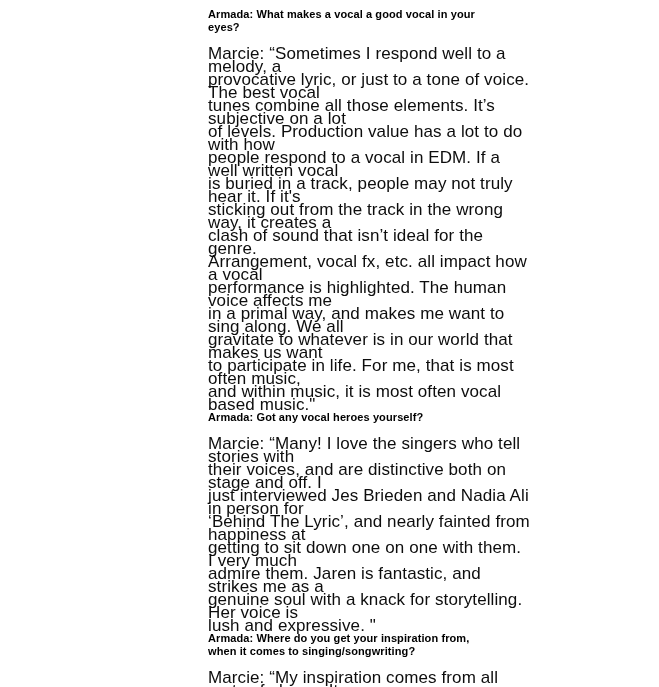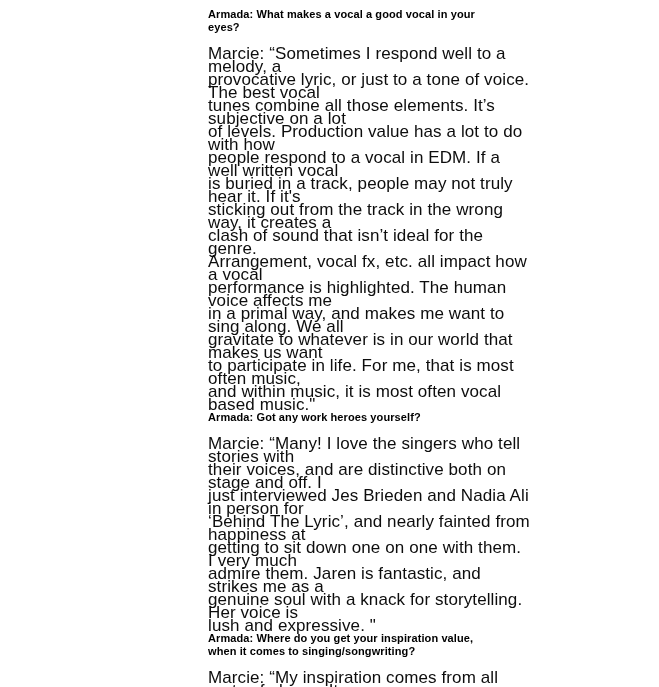--- a/index.html
+++ b/index.html
@@ -63,33 +63,33 @@
 clash of sound that isn’t ideal for the genre.
 Arrangement, vocal fx, etc. all impact how a vocal
 performance is highlighted. The human voice affects me
 in a primal way, and makes me want to sing along. We all
 gravitate to whatever is in our world that makes us want
 to participate in life. For me, that is most often music,
 and within music, it is most often vocal based music."</p>
   </div>
 
   <div class="qa-block">
-    <p class="question">Armada: Got any work heroes yourself?</p>
+    <p class="question">Armada: Got any vocal heroes yourself?</p>
     <p class="answer">Marcie: “Many! I love the singers who tell stories with
 their voices, and are distinctive both on stage and off. I
 just interviewed Jes Brieden and Nadia Ali in person for
 ‘Behind The Lyric’, and nearly fainted from happiness at
 getting to sit down one on one with them. I very much
 admire them. Jaren is fantastic, and strikes me as a
 genuine soul with a knack for storytelling. Her voice is
 lush and expressive. "</p>
   </div>
 
   <div class="qa-block">
-    <p class="question">Armada: Where do you get your inspiration value,
+    <p class="question">Armada: Where do you get your inspiration from,
 when it comes to singing/songwriting?</p>
     <p class="answer">Marcie: “My inspiration comes from all sorts of places. It
 often starts with a feeling that is abstracted a bit in order
 to be conveyed poetically. Lyric writing can be
 therapeutic, and it can be fun, silly, or tongue in cheek. I
 love word play, I like to say more than one thing at once,
 I like to write about nature and how it reflects the human
 experience. I like to write about things I don’t
 understand, my longings, my discoveries, passion, and
 everything and anything.

